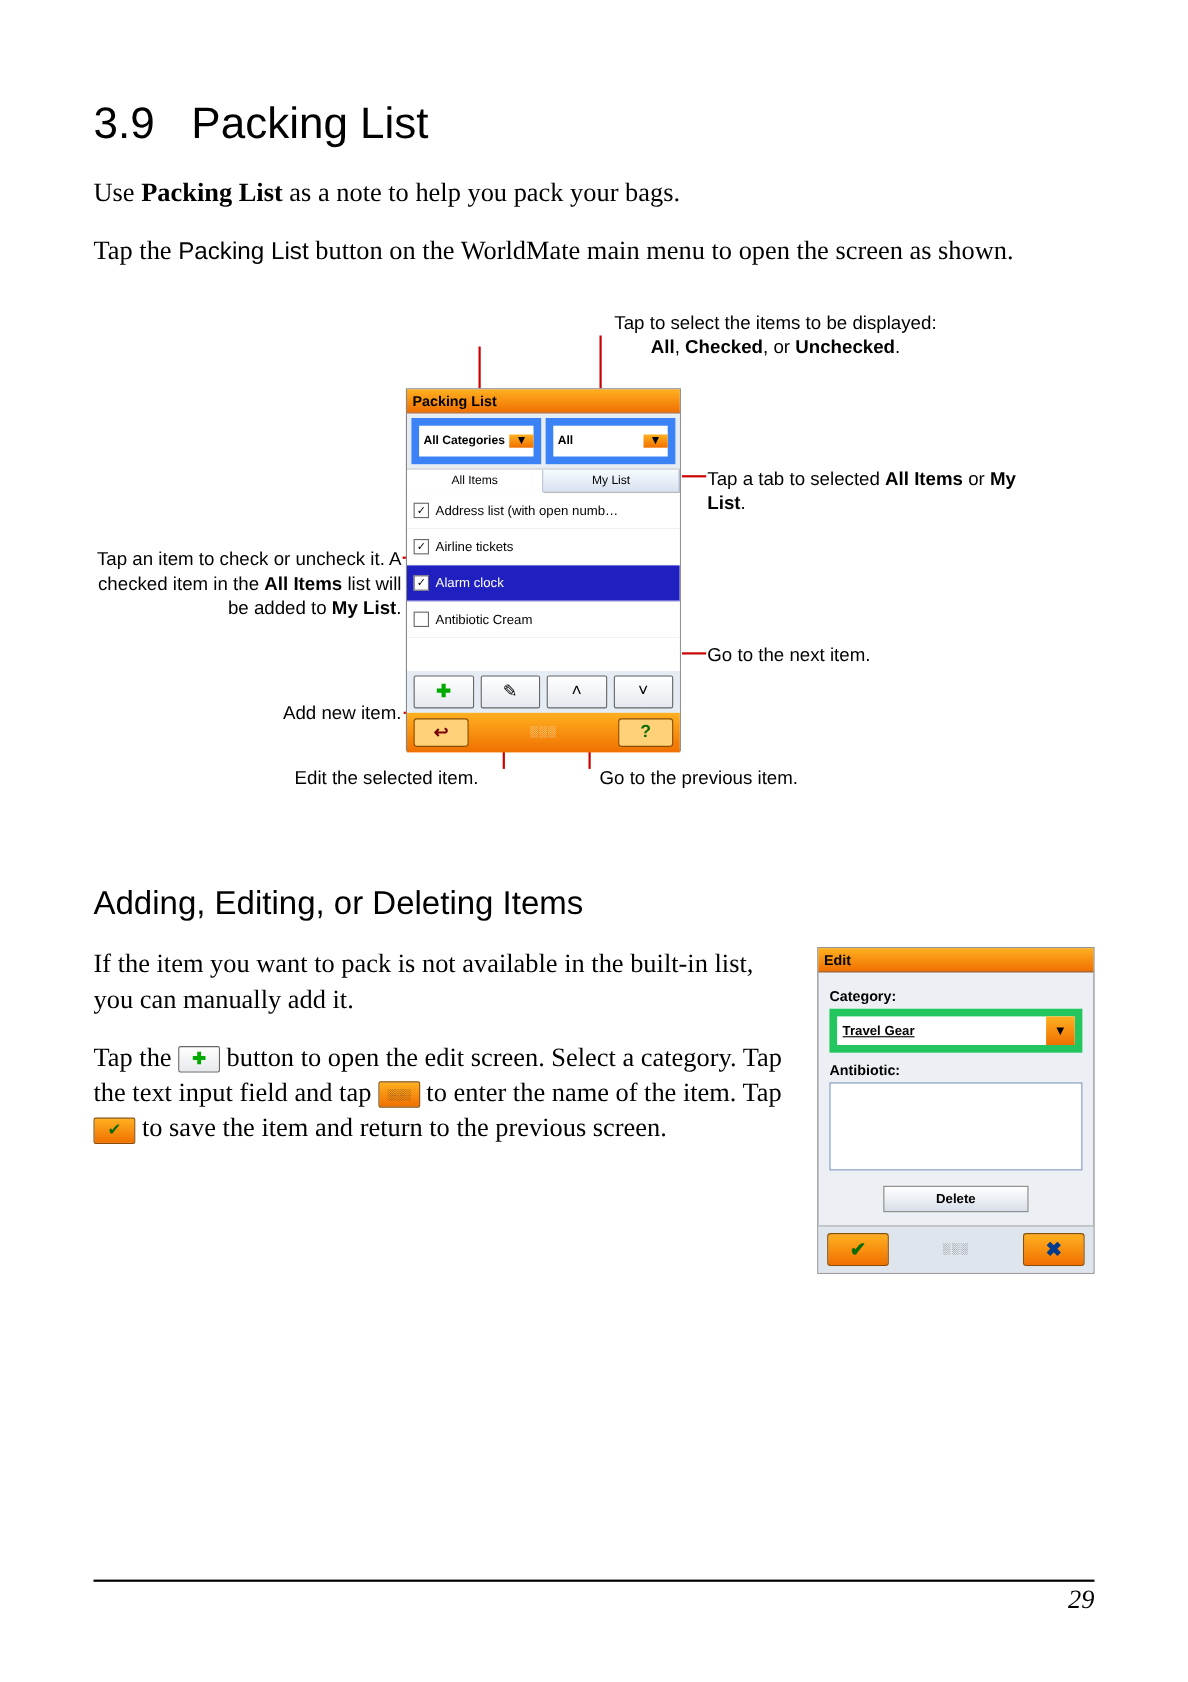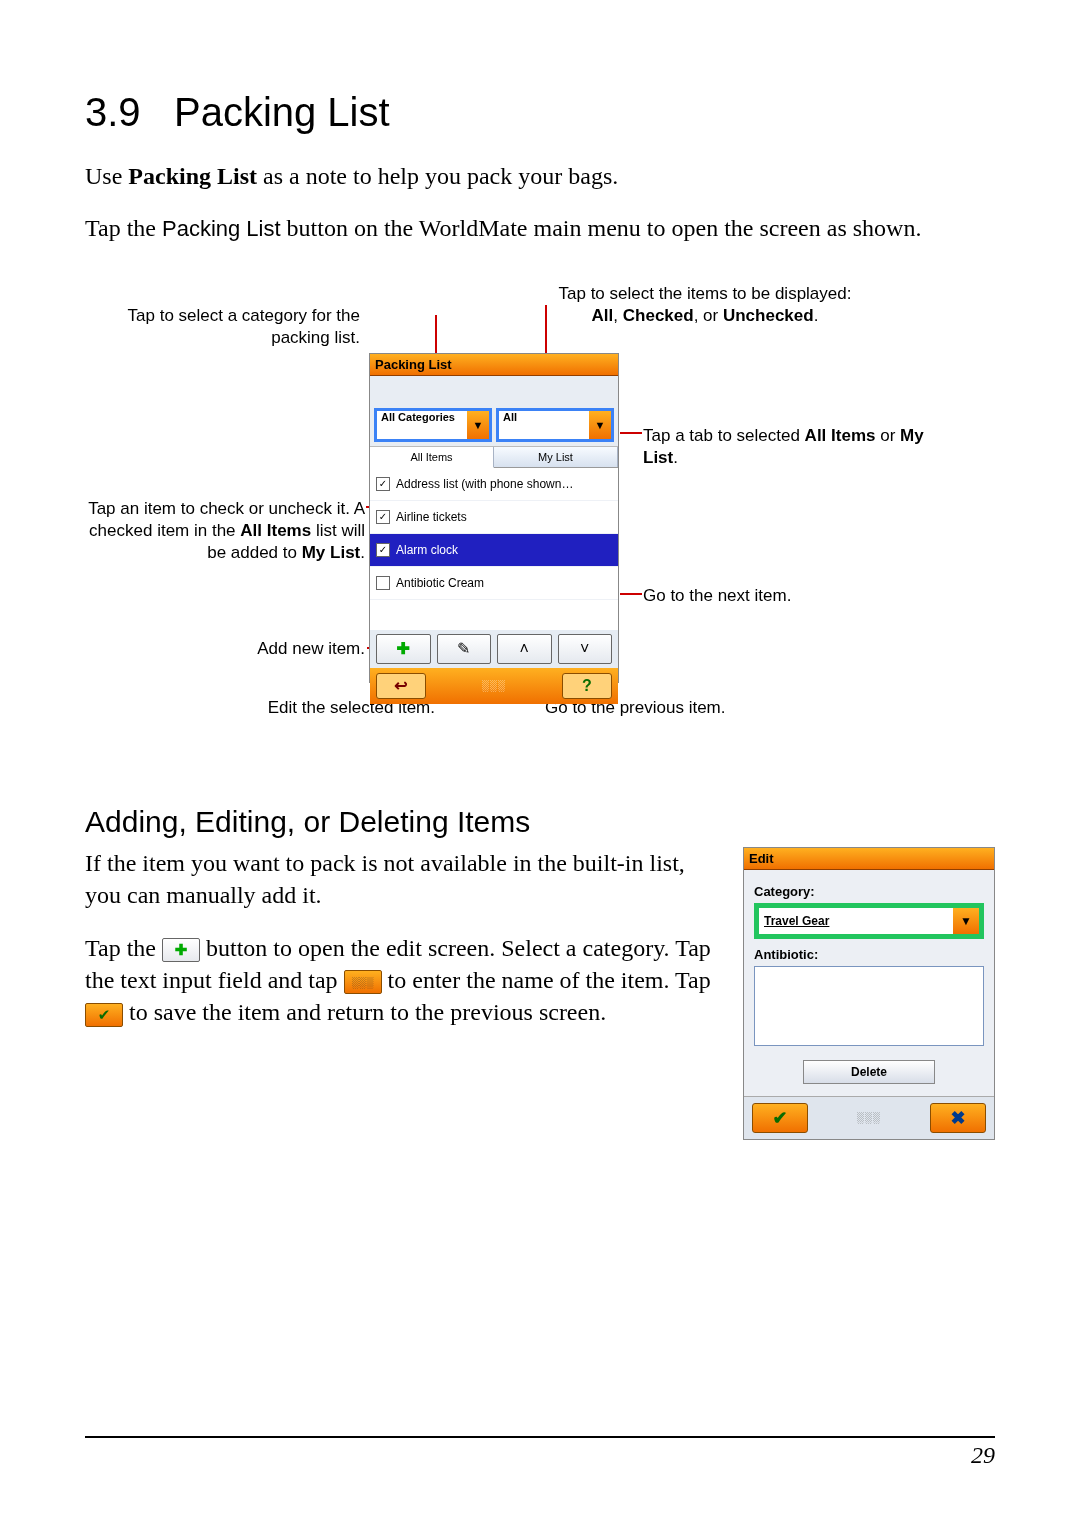--- a/index.html
+++ b/index.html
@@ -19,21 +19,21 @@
   .h-title {
     font-family: Arial, Helvetica, sans-serif;
     font-size: 40px;
     font-weight: normal;
     margin: 0 0 25px 0;
   }
   .h-sub {
     font-family: Arial, Helvetica, sans-serif;
     font-size: 30px;
     font-weight: normal;
-    margin: 40px 0 8px 0;
+    margin: 40px 0 22px 0;
   }
   .para {
     font-size: 24px;
     line-height: 1.35;
     margin: 0 0 20px 0;
   }
   .sans-seg { font-family: Arial, Helvetica, sans-serif; font-size: 22px; }
   .figure-area {
     position: relative;
     width: 910px;
@@ -78,25 +78,25 @@
     display: flex;
     gap: 4px;
     padding: 4px;
     background: #e8edf3;
     border-bottom: 1px solid #bbb;
   }
   .dropdown {
     flex: 1;
     display: flex;
     background: #fff;
-    border: 3px solid #3b82f6;
+    border: 7px solid #3b82f6;
     height: 28px;
     font-size: 11px;
     font-weight: bold;
-    margin-top: 28px;
+    align-items: center;
   }
   .dropdown .dd-label {
     flex: 1;
     padding: 0 4px;
     line-height: 1.1;
   }
   .dd-arrow {
     width: 22px;
     background: linear-gradient(#ffb020, #f07000);
     display: flex;
@@ -188,21 +188,21 @@
   .second-text { flex: 1; }
   .phone-edit {
     width: 250px;
     border: 1px solid #888;
     background: #eceff4;
     font-family: Arial, Helvetica, sans-serif;
   }
   .pe-body { padding: 6px 10px; font-size: 13px; }
   .pe-label { font-weight: bold; margin: 8px 0 4px 0; }
   .pe-dd {
-    display: flex; background: #fff; border: 5px solid #22c55e;
+    display: flex; background: #fff; border: 7px solid #22c55e;
     height: 26px; align-items:center; font-size:12px; font-weight:bold;justify-content:center;
   }
   .pe-dd span:first-child { flex:1; padding:0 5px; text-decoration: underline; }
   .pe-txt {
     width: 100%; height: 80px; background: #fff; border: 1px solid #7a95bf;
     box-sizing:border-box; margin-top:4px;
   }
   .pe-delete {
     width: 130px; height: 22px; margin: 14px auto 6px auto;
     background: linear-gradient(#fff,#d8dee8);
@@ -248,23 +248,20 @@
   <p class="para">
     <span>Use </span><b>Packing List</b><span> as a note to help you pack your bags.</span>
   </p>
 
   <p class="para">
     <span>Tap the </span><span class="sans-seg">Packing List</span><span> button on the WorldMate main menu to open the screen as shown.</span>
   </p>
 
   <div class="figure-area">
 
-    <div class="callout callout-l" style="left:40px; top:40px; width:235px;">
-      <span>Tap to select a category for the packing list.</span>
-    </div>
     <div class="callout-line" style="left:350px; top:50px; width:2px; height:70px;"></div>
 
     <div class="callout callout-r" style="left:470px; top:18px; width:300px;text-align:center;">
       <span>Tap to select the items to be displayed: </span><b>All</b>, <b>Checked</b>, or <b>Unchecked</b>.
     </div>
     <div class="callout-line" style="left:460px; top:40px; width:2px; height:80px;"></div>
 
     <div class="callout callout-r" style="left:558px; top:160px; width:300px;">
       <span>Tap a tab to selected </span><b>All Items</b><span> or </span><b>My List</b>.
     </div>
@@ -310,21 +307,21 @@
           <span class="dd-arrow">▼</span>
         </div>
       </div>
       <div class="tab-row">
         <div class="tab active">All Items</div>
         <div class="tab">My List</div>
       </div>
       <div class="itemlist">
         <div class="item-slot">
           <span class="chk">✓</span>
-          <span>Address list (with phone shown…</span>
+          <span>Address list (with open numb…</span>
         </div>
         <div class="item-slot">
           <span class="chk">✓</span>
           <span>Airline tickets</span>
         </div>
         <div class="item-slot selected">
           <span class="chk">✓</span>
           <span>Alarm clock</span>
         </div>
         <div class="item-slot">

